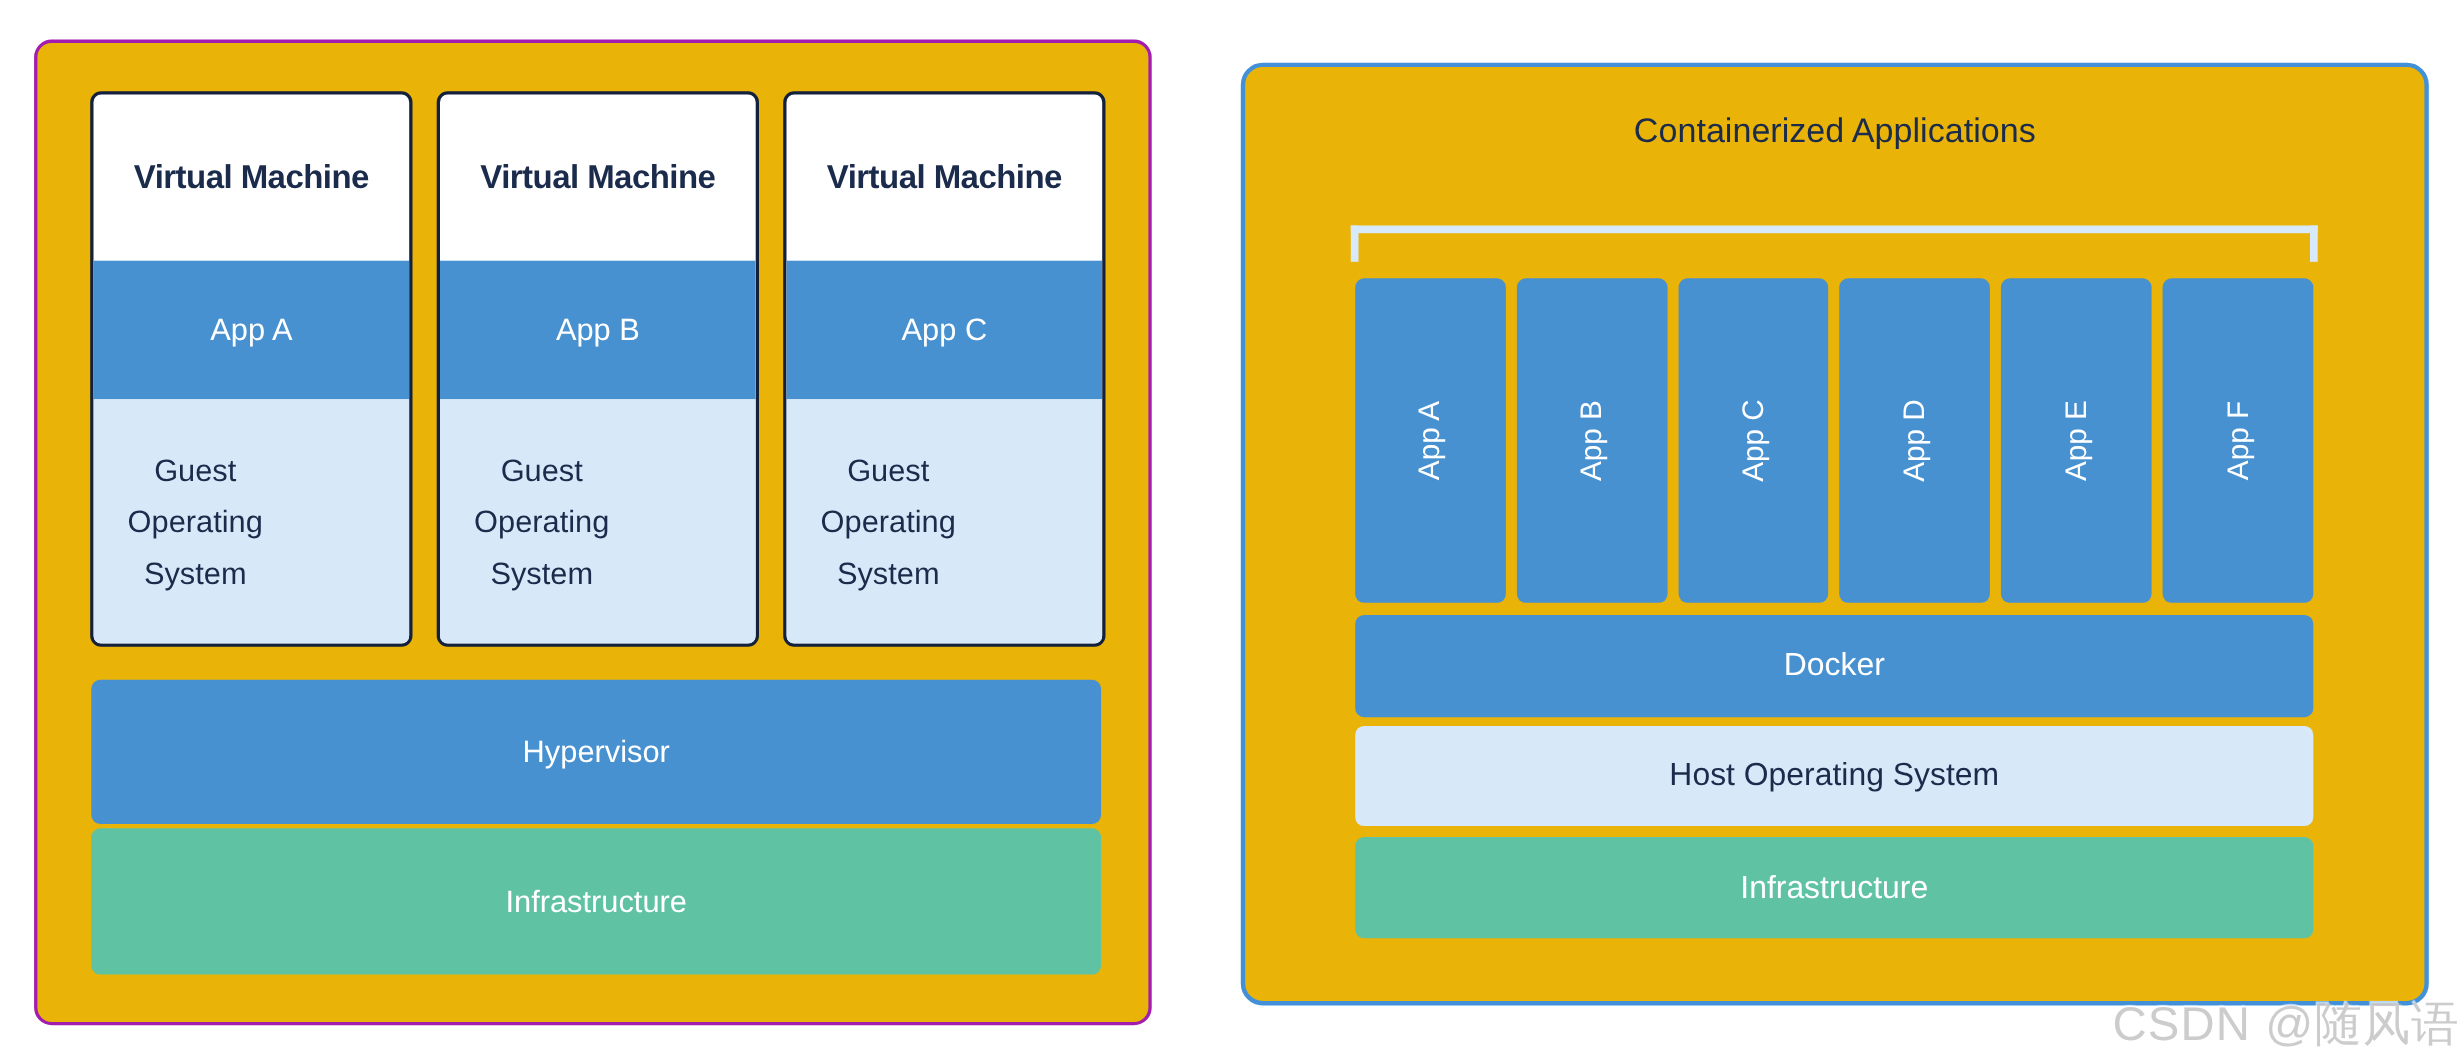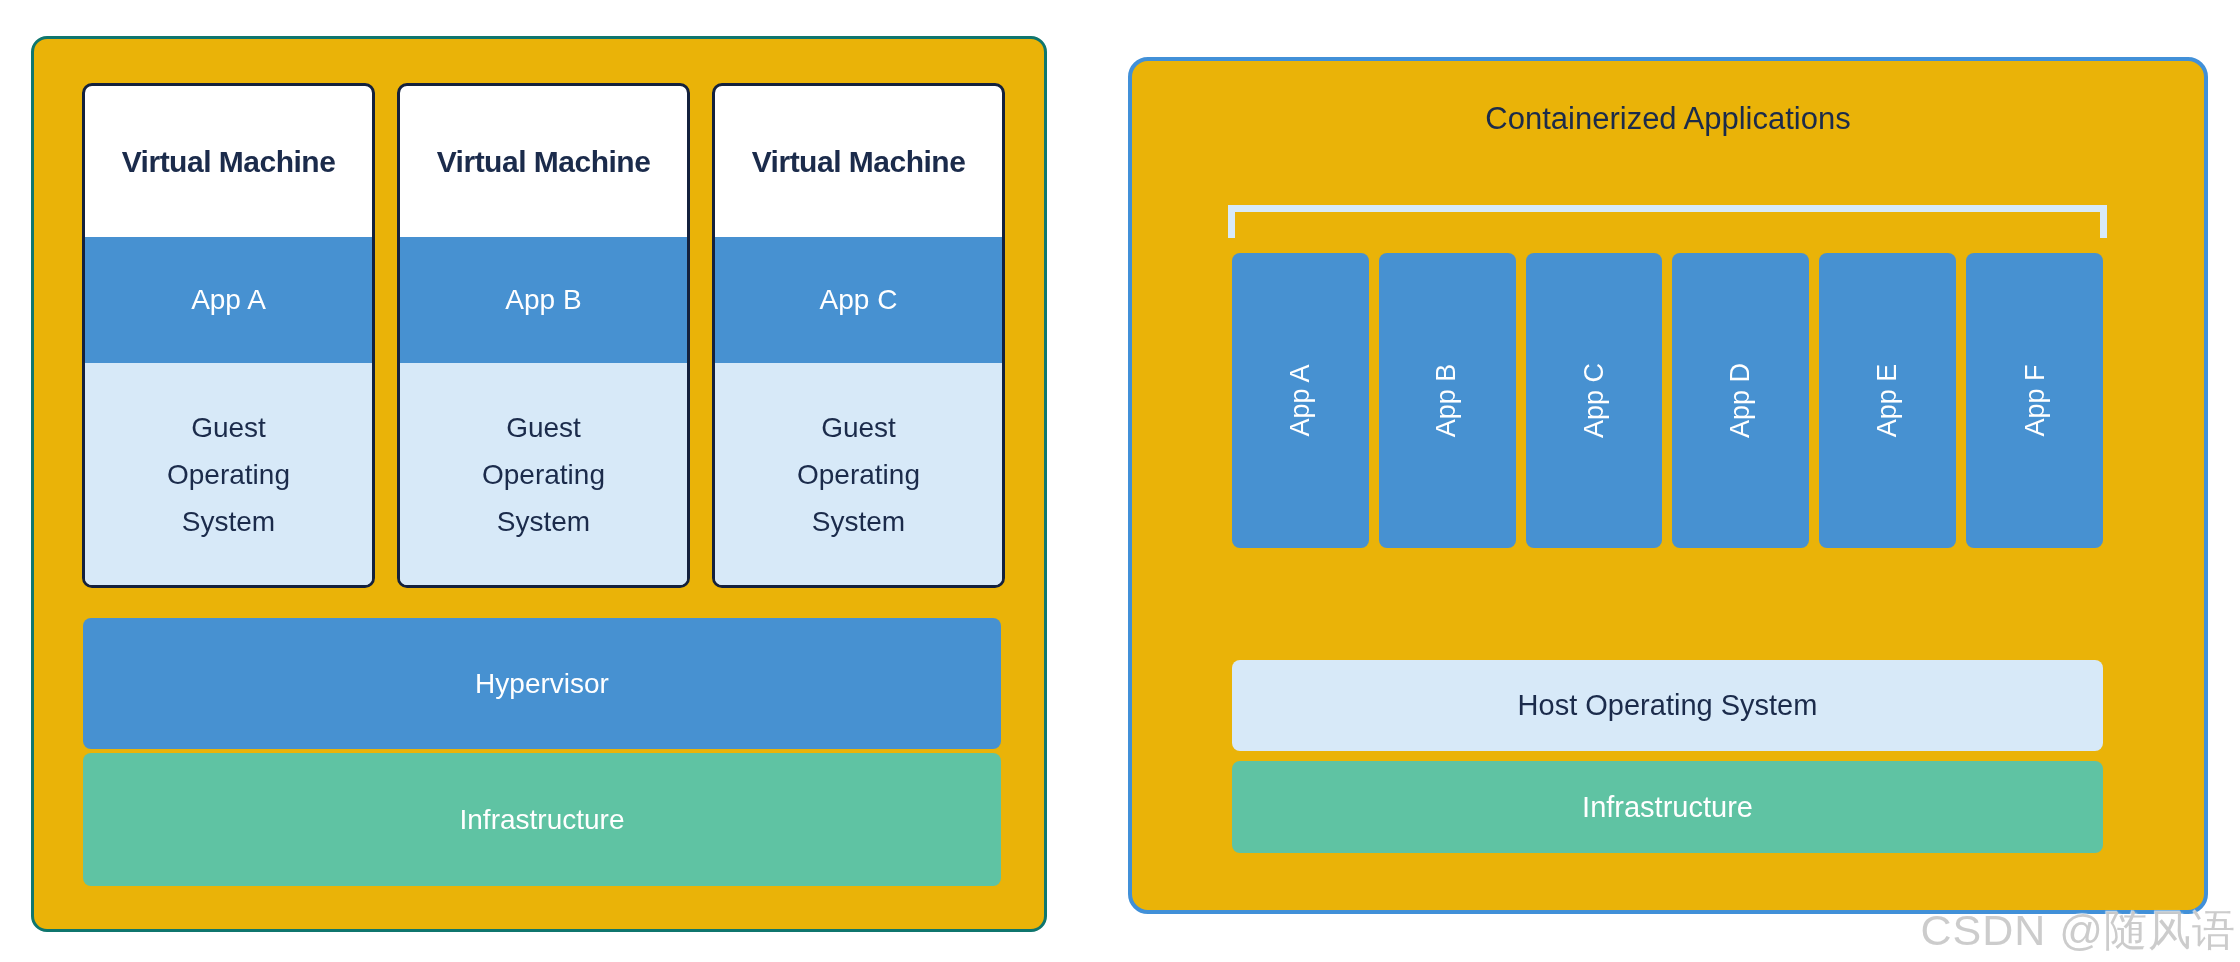--- a/index.html
+++ b/index.html
@@ -7,21 +7,21 @@
   body {
     font-family: "Liberation Sans", "DejaVu Sans", sans-serif;
     width: 2240px; height: 962px; position: relative; overflow: hidden;
   }
   .canvas { position: absolute; inset: 0; width: 2240px; height: 962px; background: #fff; }
 
   
   .panel { position: absolute; background: #eab308; }
   .panel.left {
     left: 31px; top: 36px; width: 1016px; height: 896px;
-    border: 3px solid #0f766e; border-radius: 16px;
+    border: 3px solid #a21caf; border-radius: 16px;
   }
   .panel.right {
     left: 1128px; top: 57px; width: 1080px; height: 857px;
     border: 4px solid #4190d8; border-radius: 20px;
   }
 
   
   .vm-box {
     position: absolute; top: 44px; width: 293px; height: 505px;
     border: 3px solid #14213d; border-radius: 10px;
@@ -32,21 +32,21 @@
   .vm-box.b2 { left: 678px; }
   .vm-title {
     flex: 0 0 151px; display: flex; align-items: center; justify-content: center;
     font-weight: bold; font-size: 30px; color: #1b2b4b; letter-spacing: -0.5px;
   }
   .vm-app {
     flex: 0 0 126px; display: flex; align-items: center; justify-content: center;
     background: #4791d1; color: #ffffff; font-size: 28px;
   }
   .vm-guest {
-    flex: 1 1 auto; display: flex; align-items: center; justify-content: center;
+    flex: 1 1 auto; display: flex; align-items: center; 
     background: #d7e9f8; color: #1b2b4b; font-size: 28px; line-height: 47px;
     text-align: center;
   }
   .vm-guest span { display: inline-block; max-width: 185px; }
 
   
   .bar {
     position: absolute; left: 49px; width: 918px; border-radius: 8px;
     display: flex; align-items: center; justify-content: center;
     font-size: 28px; color: #ffffff;
@@ -144,18 +144,19 @@
         <span class="vlabel">App D</span>
       </div>
       <div class="app-col">
         <span class="vlabel">App E</span>
       </div>
       <div class="app-col">
         <span class="vlabel">App F</span>
       </div>
     </div>
 
+    <div class="rbar docker">Docker</div>
     <div class="rbar hostos">Host Operating System</div>
     <div class="rbar infra-right">Infrastructure</div>
   </section>
 
   <div class="watermark">CSDN @随风语</div>
 </div>
 
 </body></html>

